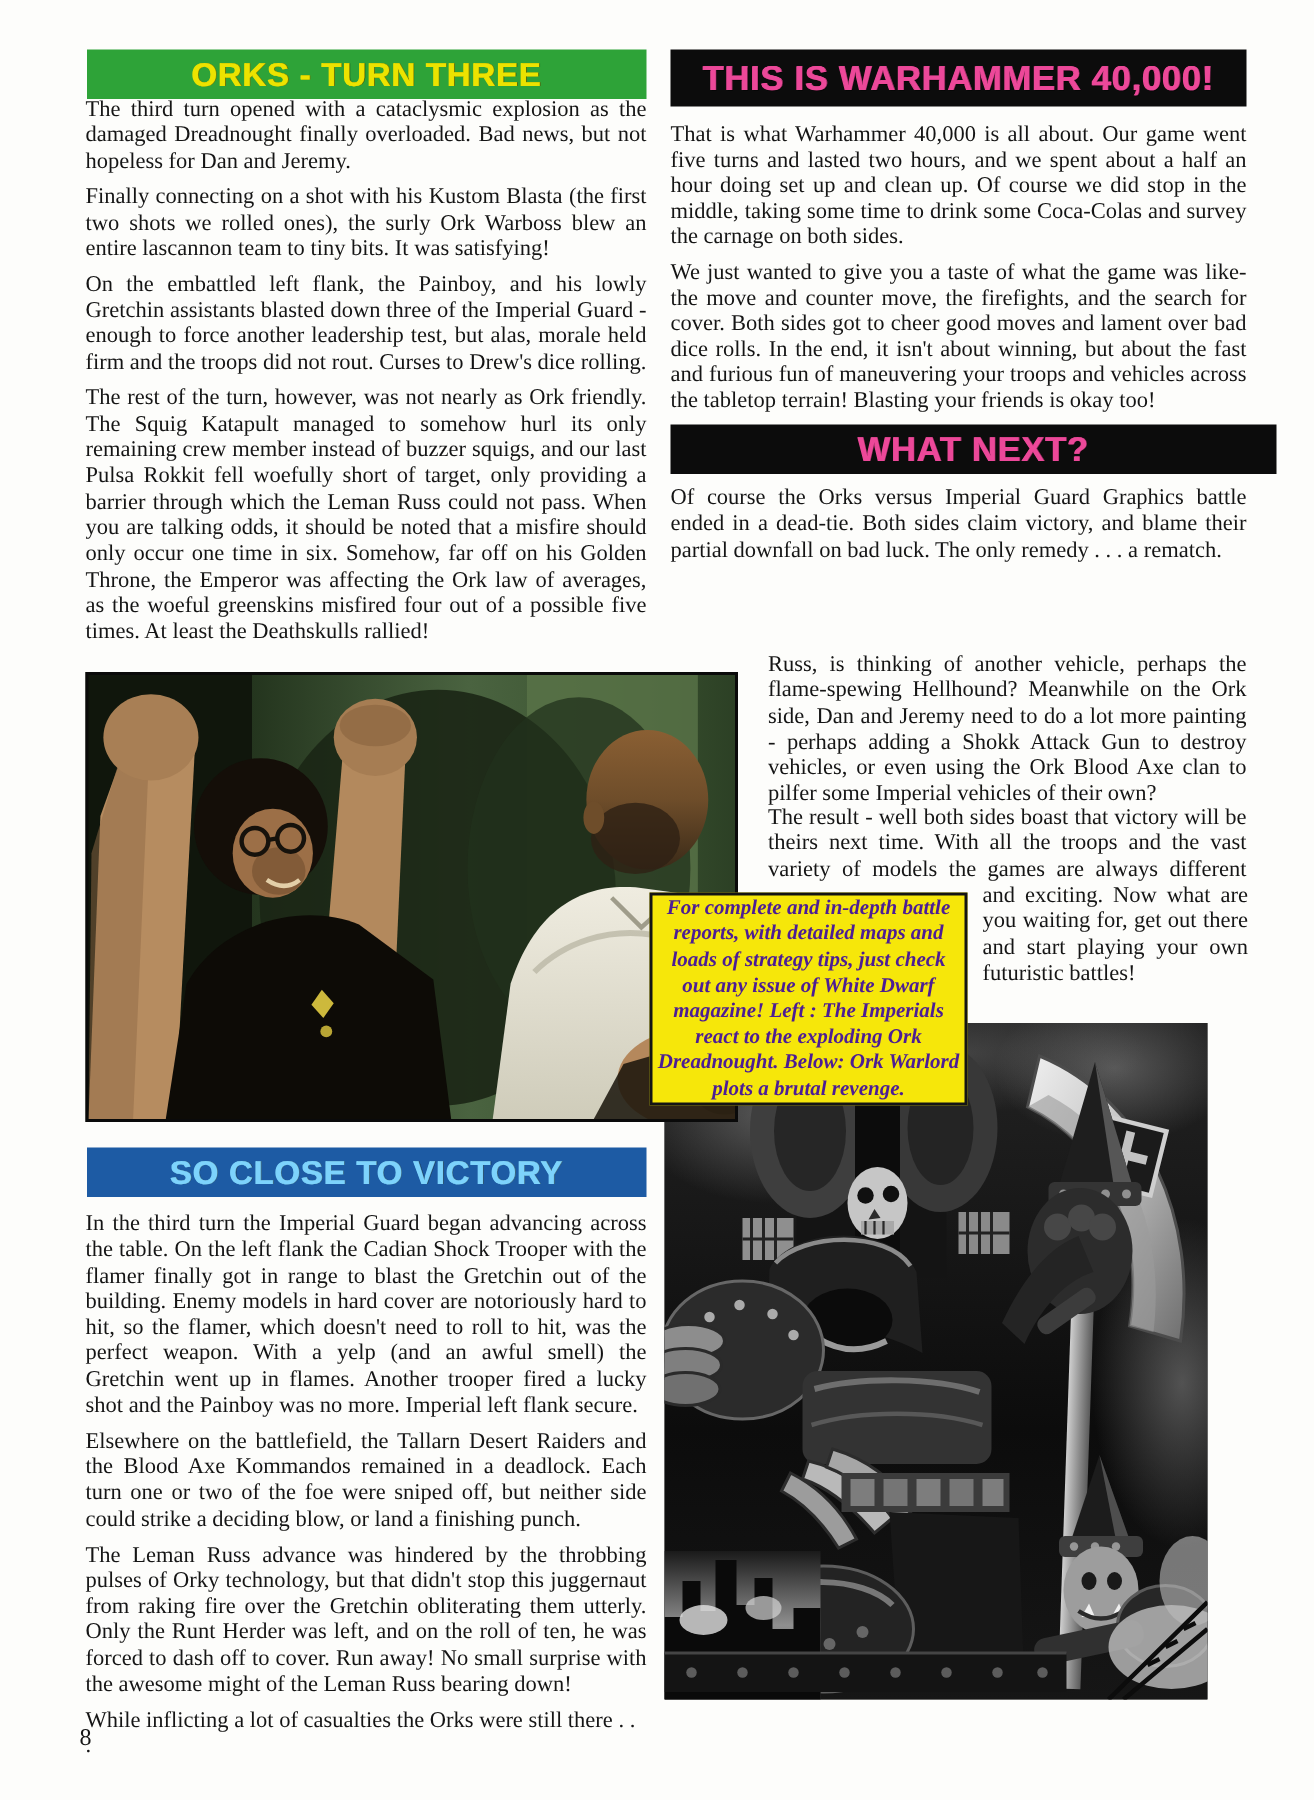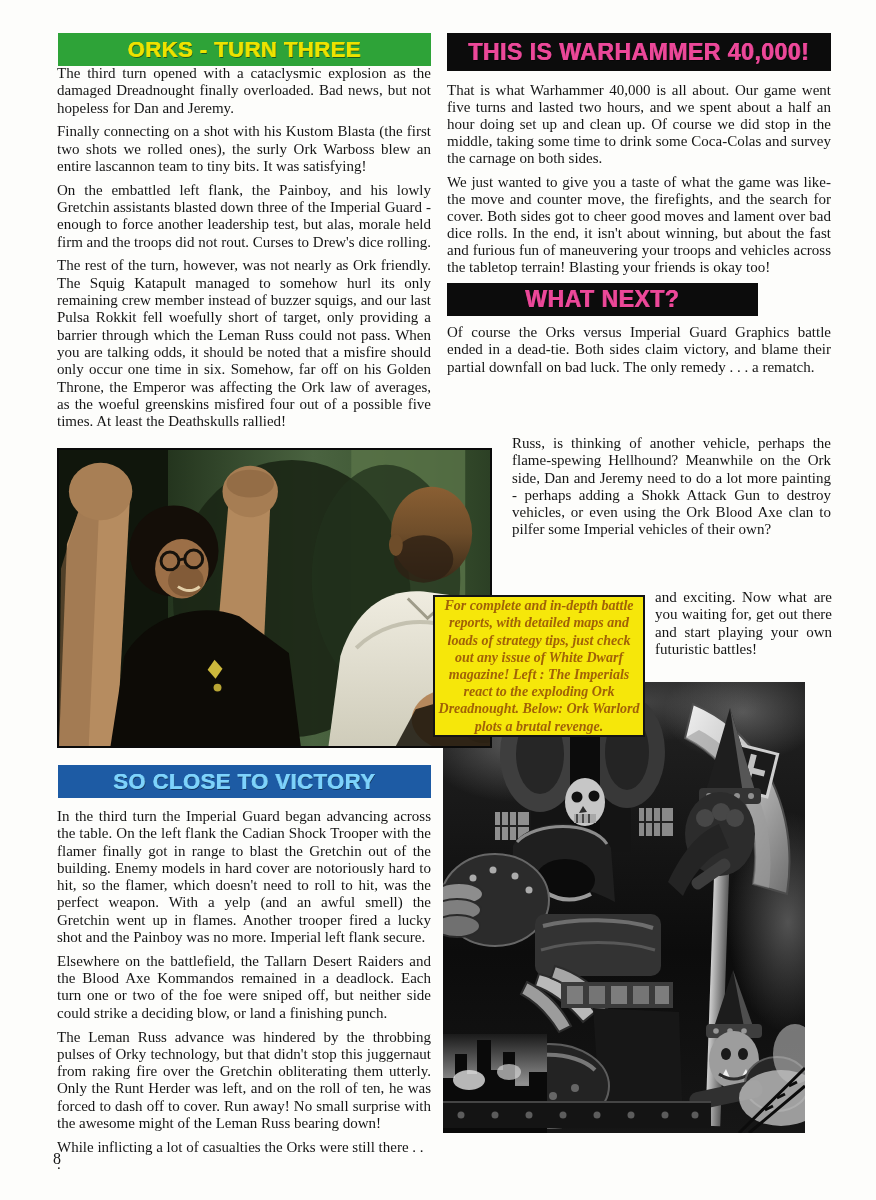--- a/index.html
+++ b/index.html
@@ -26,21 +26,21 @@
   .just-last{text-align-last:justify;}
   
   .caption{
     position:absolute;left:433px;top:595px;width:212px;height:142px;
     background:#f6e70a;border:2px solid #141414;box-sizing:border-box;
     display:flex;align-items:center;justify-content:center;
     z-index:30;
   }
   .caption div{
     font-style:italic;font-weight:bold;font-size:14px;line-height:17.2px;
-    text-align:center;color:#a16207;padding:1px 3px;
+    text-align:center;color:#4c1d95;padding:1px 3px;
   }
   .photo-frame{
     position:absolute;left:57px;top:448px;width:435px;height:300px;
     border:2px solid #0a0a0a;box-sizing:border-box;z-index:20;background:#101508;
   }
   .photo-frame svg{display:block;width:100%;height:100%;}
   .artwork-frame{
     position:absolute;left:443px;top:682px;width:362px;height:451px;z-index:10;background:#0a0a0a;
   }
   .artwork-frame svg{display:block;width:100%;height:100%;}
@@ -134,29 +134,32 @@
 
   <div class="hdr hdr-black" style="left:447px;top:33px;width:384px;height:38px;">
     <span>THIS IS WARHAMMER 40,000!</span>
   </div>
 
   <div class="copy" style="left:447px;top:82px;width:384px;line-height:17.1px;">
     <p>That is what Warhammer 40,000 is all about. Our game went five turns and lasted two hours, and we spent about a half an hour doing set up and clean up. Of course we did stop in the middle, taking some time to drink some Coca-Colas and survey the carnage on both sides.</p>
     <p>We just wanted to give you a taste of what the game was like- the move and counter move, the firefights, and the search for cover. Both sides got to cheer good moves and lament over bad dice rolls. In the end, it isn't about winning, but about the fast and furious fun of maneuvering your troops and vehicles across the tabletop terrain! Blasting your friends is okay too!</p>
   </div>
 
-  <div class="hdr hdr-black" style="left:447px;top:283px;width:311px;height:33px;">
+  <div class="hdr hdr-black" style="left:447px;top:283px;width:404px;height:33px;">
     <span>WHAT NEXT?</span>
   </div>
 
   <div class="copy" style="left:447px;top:324px;width:384px;">
     <p>Of course the Orks versus Imperial Guard Graphics battle ended in a dead-tie. Both sides claim victory, and blame their partial downfall on bad luck. The only remedy . . . a rematch.</p>
   </div>
   <div class="copy" style="left:512px;top:435px;width:319px;">
     <p>Russ, is thinking of another vehicle, perhaps the flame-spewing Hellhound? Meanwhile on the Ork side, Dan and Jeremy need to do a lot more painting - perhaps adding a Shokk Attack Gun to destroy vehicles, or even using the Ork Blood Axe clan to pilfer some Imperial vehicles of their own?</p>
+  </div>
+  <div class="copy just-last" style="left:512px;top:537px;width:319px;">
+    <p>The result - well both sides boast that victory will be theirs next time. With all the troops and the vast variety of models the games are always different</p>
   </div>
   <div class="copy" style="left:655px;top:589px;width:177px;">
     <p>and exciting. Now what are you waiting for, get out there and start playing your own futuristic battles!</p>
   </div>
 
   <div class="artwork-frame">
     <svg viewBox="0 0 362 451" preserveAspectRatio="none">
       <defs>
         <linearGradient id="bgg" x1="0" y1="0" x2="0" y2="1">
           <stop offset="0" stop-color="#232323"></stop>

